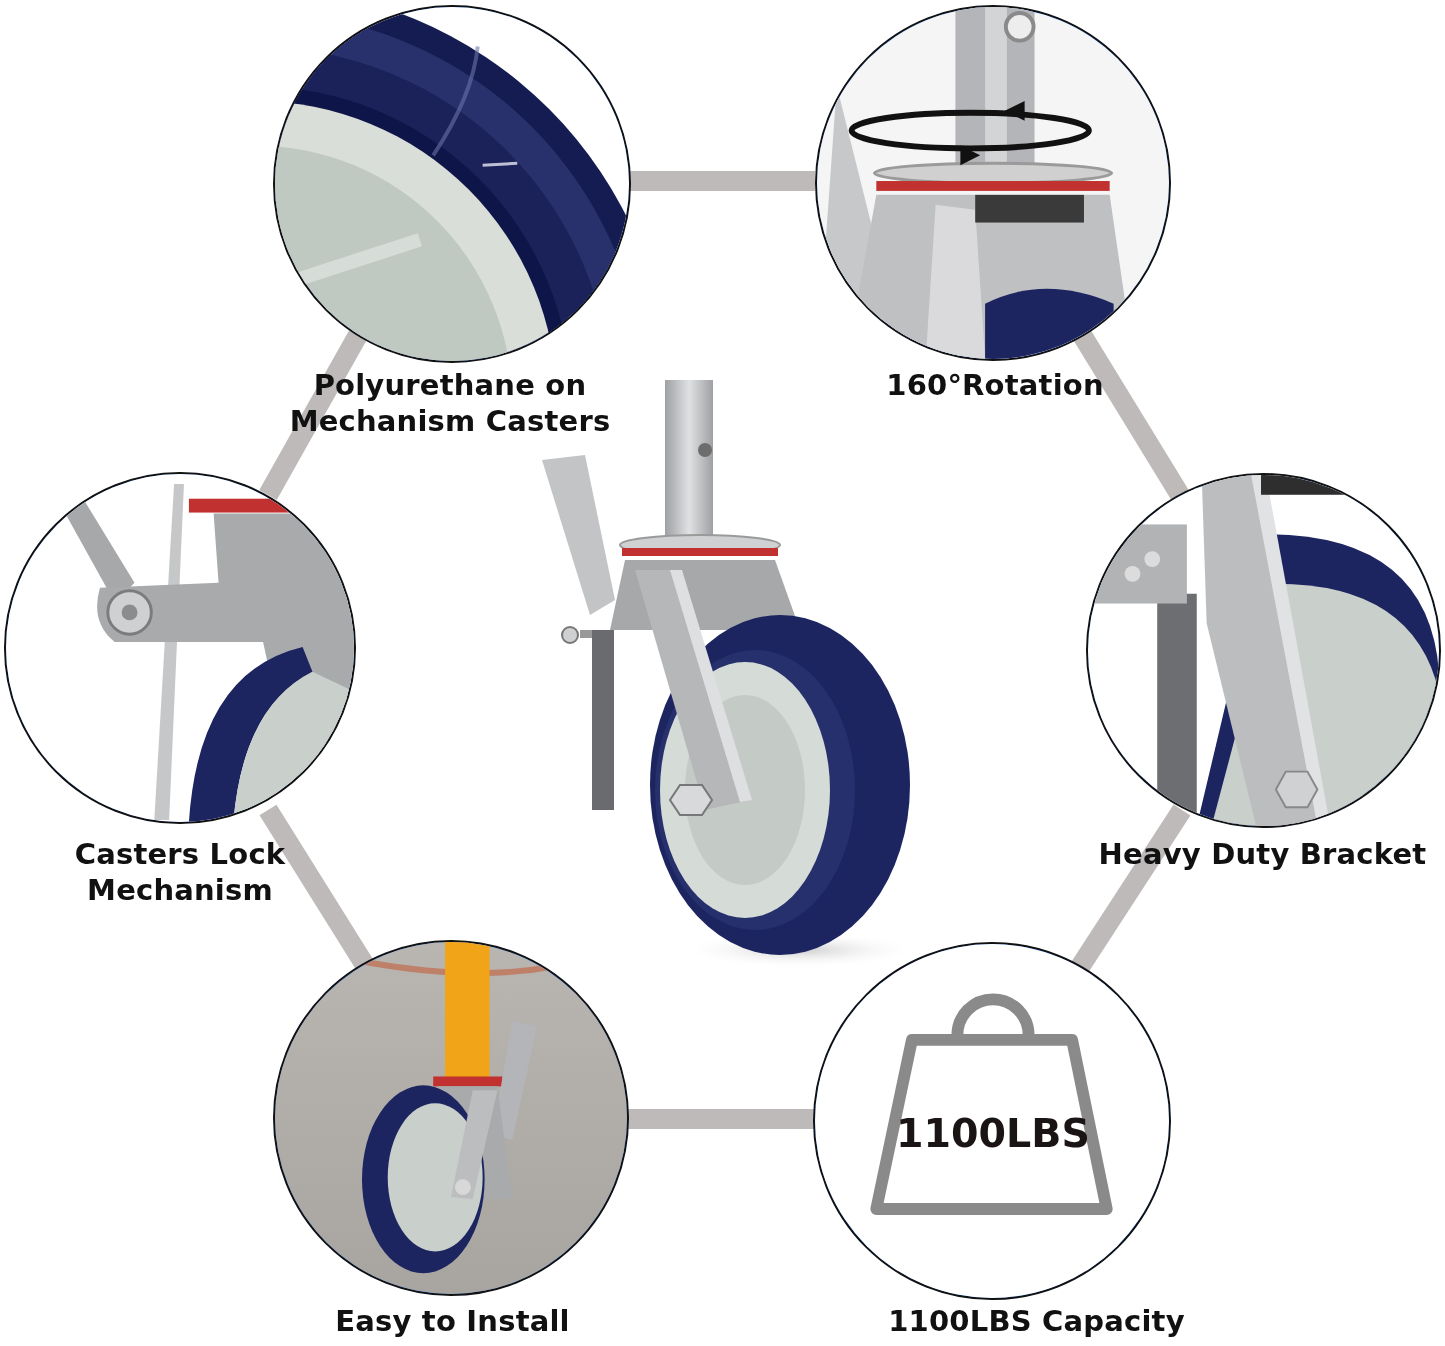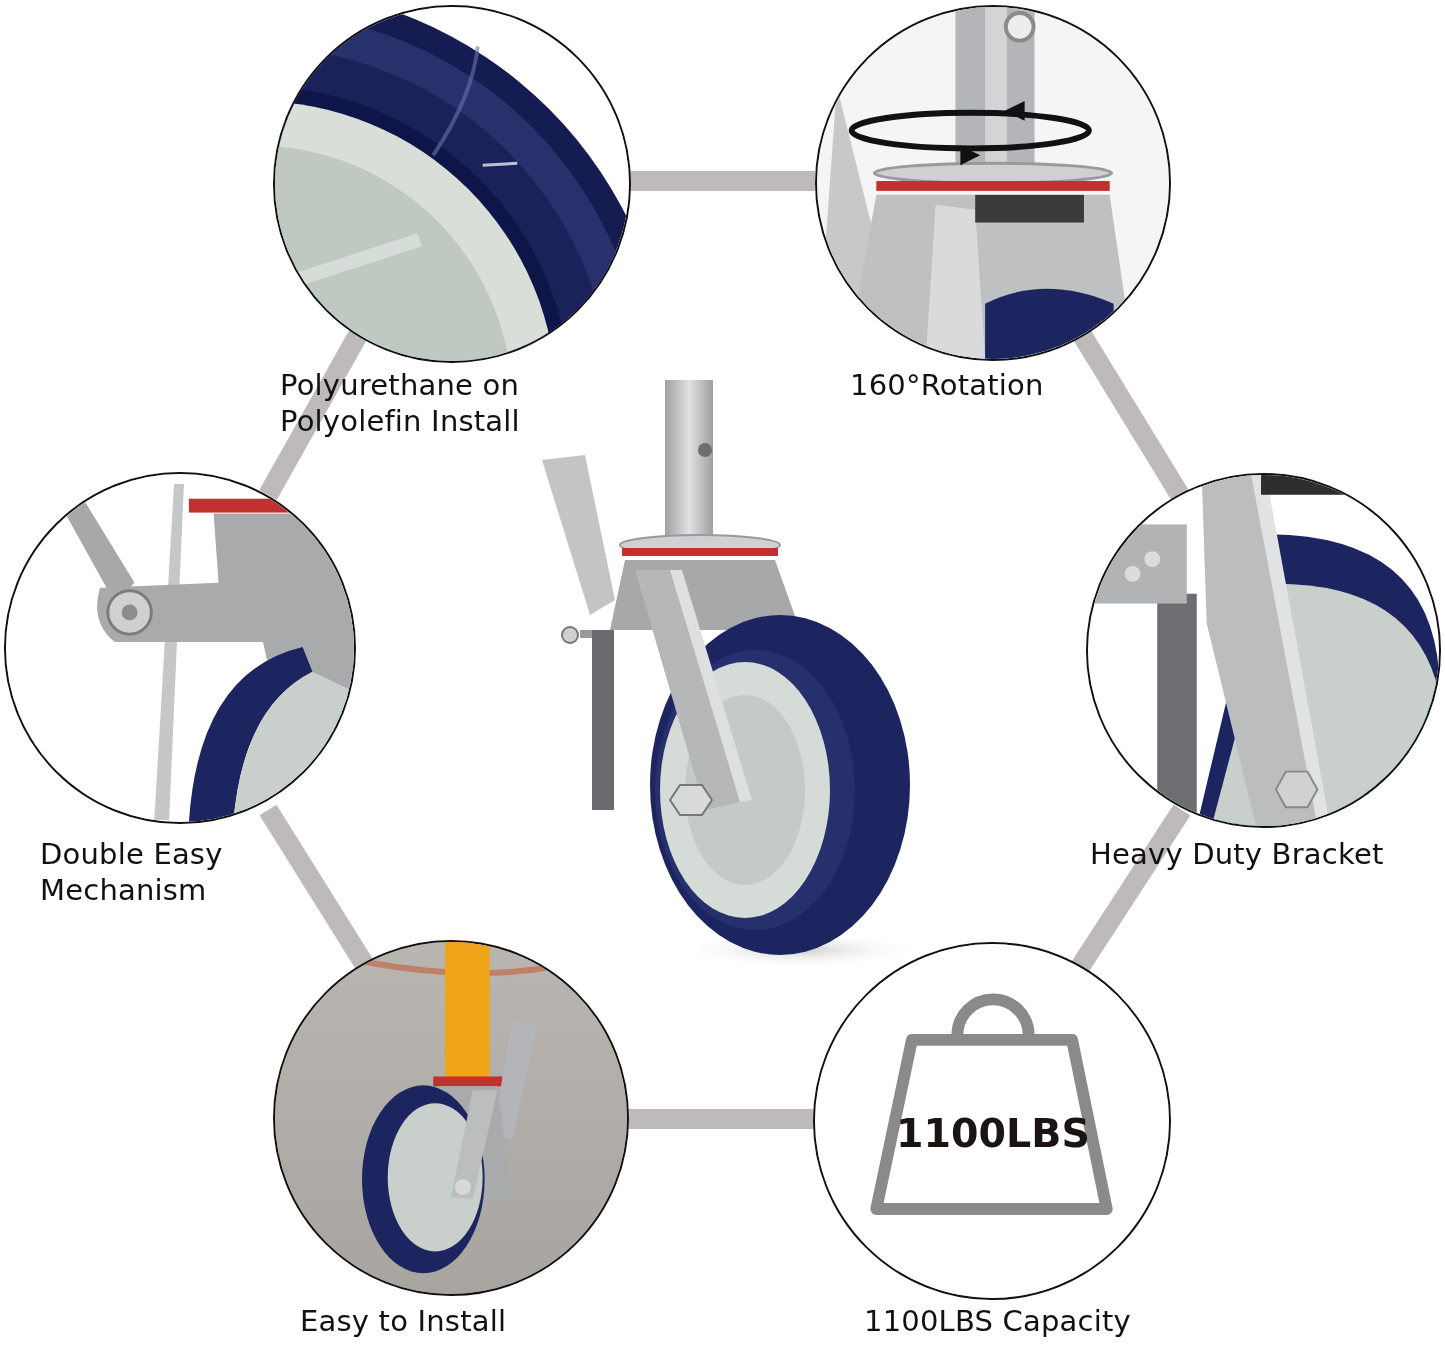--- a/index.html
+++ b/index.html
@@ -1,23 +1,23 @@
 <!DOCTYPE html>
 <html><head>
   <meta charset="utf-8">
   <style>
     html, body { margin: 0; padding: 0; background: #ffffff; }
     body { width: 1445px; height: 1346px; position: relative; overflow: hidden;
            font-family: "DejaVu Sans", "Liberation Sans", sans-serif; }
     .stage { position: absolute; left: 0; top: 0; width: 1445px; height: 1346px; }
     .hex-lines { position: absolute; left: 0; top: 0; width: 1445px; height: 1346px; }
     .feature-circle { position: absolute; border-radius: 50%; overflow: hidden;
-                      border: 2px solid #111; background: #a3a3a3; box-sizing: border-box; }
+                      border: 2px solid #111; background: #3b82f6; box-sizing: border-box; }
     .feature-circle svg { width: 100%; height: 100%; display: block; }
-    .label { position: absolute; text-align: left; color: #111; font-weight: normal;
+    .label { position: absolute; text-align: center; color: #111; font-weight: bold;
              font-size: 29px; line-height: 36px; white-space: nowrap; letter-spacing: 0.2px; }
     .center-product { position: absolute; left: 530px; top: 370px; width: 390px; height: 600px; }
   </style>
 </head>
 <body>
 
 <div class="stage">
 
   <svg class="hex-lines" viewBox="0 0 1445 1346">
     <g stroke="#bdbab9" stroke-width="20" fill="none" stroke-linecap="butt">
@@ -159,29 +159,29 @@
     <path d="M105 200 L 150 200 L 220 430 L 175 440 Z" fill="#b6b7b9"></path>
     <path d="M140 200 L 152 200 L 222 430 L 210 432 Z" fill="#dedfe1"></path>
     <polygon points="150,415 172,415 182,430 172,445 150,445 140,430" fill="#d8d9db" stroke="#777" stroke-width="2"></polygon>
     <rect x="50" y="260" width="34" height="8" fill="#999"></rect>
     <circle cx="40" cy="265" r="8" fill="#cfd0d2" stroke="#777" stroke-width="2"></circle>
     <rect x="62" y="260" width="22" height="180" fill="#6a6b6e"></rect>
   </svg>
 
   <div class="label" style="left:280px; top:367px; width:340px;">
     <div>Polyurethane on</div>
-    <div>Polyolefin Install</div>
+    <div>Mechanism Casters</div>
   </div>
 
   <div class="label" style="left:850px; top:367px; width:290px;">
     <div>160°Rotation</div>
   </div>
 
   <div class="label" style="left:40px; top:836px; width:280px;">
-    <div>Double Easy</div>
+    <div>Casters Lock</div>
     <div>Mechanism</div>
   </div>
 
   <div class="label" style="left:1090px; top:836px; width:345px;">
     <div>Heavy Duty Bracket</div>
   </div>
 
   <div class="label" style="left:300px; top:1303px; width:305px;">
     <div>Easy to Install</div>
   </div>

